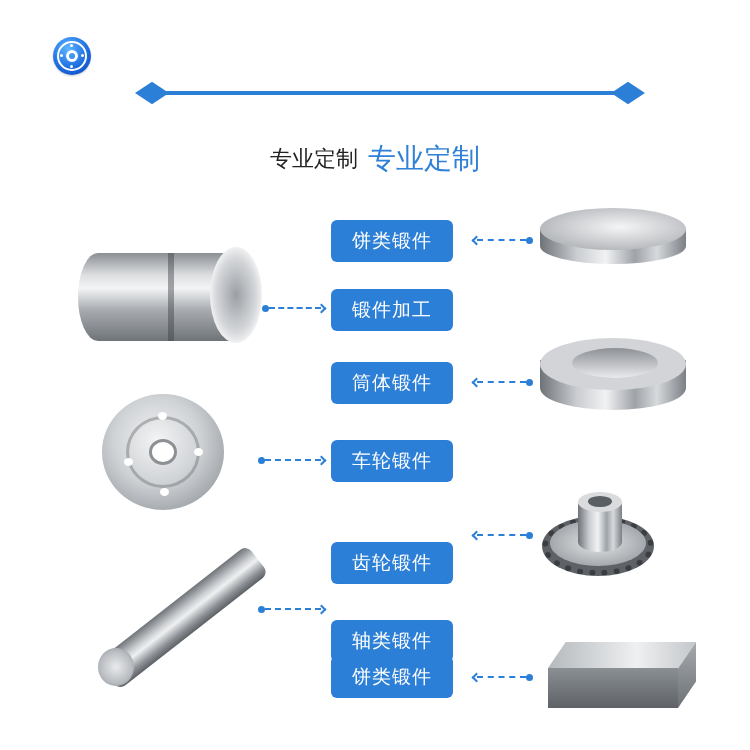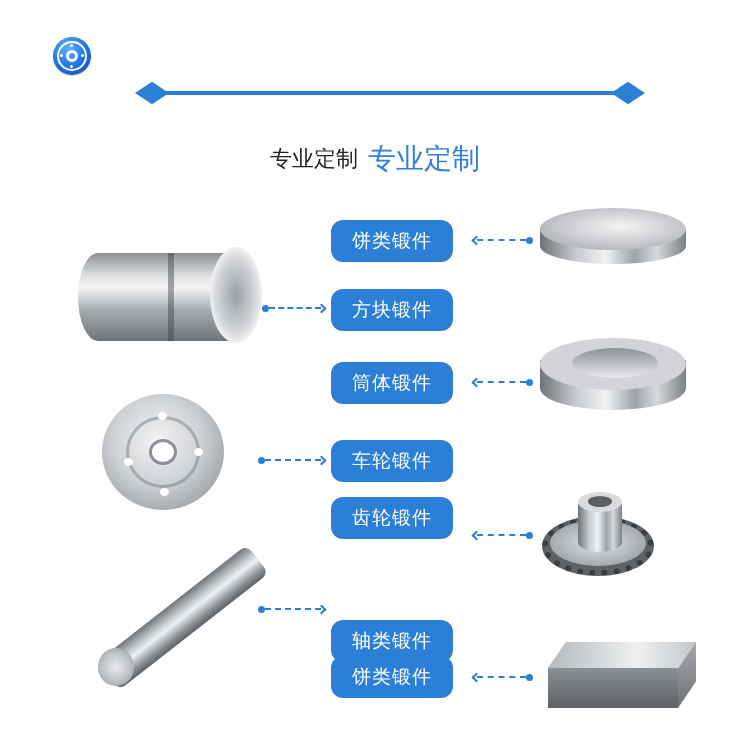--- a/index.html
+++ b/index.html
@@ -7,21 +7,21 @@
   .abs { position: absolute; }
   .logo { left: 53px; top: 37px; width: 38px; height: 38px; border-radius: 50%; background: radial-gradient(circle at 40% 30%, #5fb4ff 0%, #1d6fe0 55%, #0f3fb8 100%); box-shadow: 0 1px 2px rgba(0,0,0,0.2); }
   .logo .ring { position: absolute; left: 4px; top: 4px; width: 30px; height: 30px; border-radius: 50%; border: 2px solid #ffffff; }
   .logo .hub { position: absolute; left: 13px; top: 13px; width: 12px; height: 12px; border-radius: 50%; border: 3px solid #ffffff; }
   .logo .dot { position: absolute; width: 3px; height: 3px; background: #fff; border-radius: 50%; }
   .divider-line { left: 152px; top: 91px; width: 476px; height: 4px; background: #2b7fd6; }
   .diamond { width: 16px; height: 16px; background: #2b7fd6; transform: scaleX(1.5) rotate(45deg); top: 85px; }
   .heading { top: 140px; left: 0; width: 750px; text-align: center; }
   .heading .h1 { font-size: 22px; color: #222; vertical-align: middle; }
   .heading .h2 { font-size: 28px; color: #2f80d8; vertical-align: middle; margin-left: 10px; }
-  .btn { left: 331px; width: 122px; height: 42px; background: #2b7fd6; border-radius: 12px; color: #fff; font-size: 19px; display: flex; align-items: center; justify-content: center; letter-spacing: 1px; }
+  .btn { left: 331px; width: 122px; height: 42px; background: #2b7fd6; border-radius: 6px; color: #fff; font-size: 19px; display: flex; align-items: center; justify-content: center; letter-spacing: 1px; }
   .conn { height: 10px; display: flex; align-items: center; }
   .conn .dot { width: 7px; height: 7px; border-radius: 50%; background: #2b7fd6; flex: none; }
   .conn .dash { flex: 1; border-top: 2px dashed #2b7fd6; height: 0; }
   .conn .arrow { width: 7px; height: 7px; border-top: 2px solid #2b7fd6; border-right: 2px solid #2b7fd6; flex: none; }
   .conn.right .arrow { transform: rotate(45deg); margin-left: -3px; }
   .conn.left .arrow { transform: rotate(-135deg); margin-right: -3px; }
   .metal { background: linear-gradient(90deg, #6e7378 0%, #c9ccd0 25%, #f1f2f3 45%, #9ea3a8 65%, #d7d9dc 80%, #7b8085 100%); }
 </style>
 </head>
 <body>
@@ -37,24 +37,24 @@
 
 <div class="abs divider-line"></div>
 <div class="abs diamond" style="left:144px"></div>
 <div class="abs diamond" style="left:620px"></div>
 
 <div class="abs heading">
   <span class="h1">专业定制</span><span class="h2">专业定制</span>
 </div>
 
 <div class="abs btn" style="top:220px">饼类锻件</div>
-<div class="abs btn" style="top:289px">方块锻件</div>
+<div class="abs btn" style="top:289px">锻件加工</div>
 <div class="abs btn" style="top:362px">筒体锻件</div>
 <div class="abs btn" style="top:440px">车轮锻件</div>
-<div class="abs btn" style="top:497px">齿轮锻件</div>
+<div class="abs btn" style="top:542px">齿轮锻件</div>
 <div class="abs btn" style="top:620px">轴类锻件</div>
 <div class="abs btn" style="top:656px">饼类锻件</div>
 
 <div class="abs conn left" style="left:473px;top:235px;width:60px">
     <span class="arrow"></span>
     <span class="dash"></span>
     <span class="dot"></span>
   </div>
 <div class="abs conn left" style="left:473px;top:377px;width:60px">
     <span class="arrow"></span>

